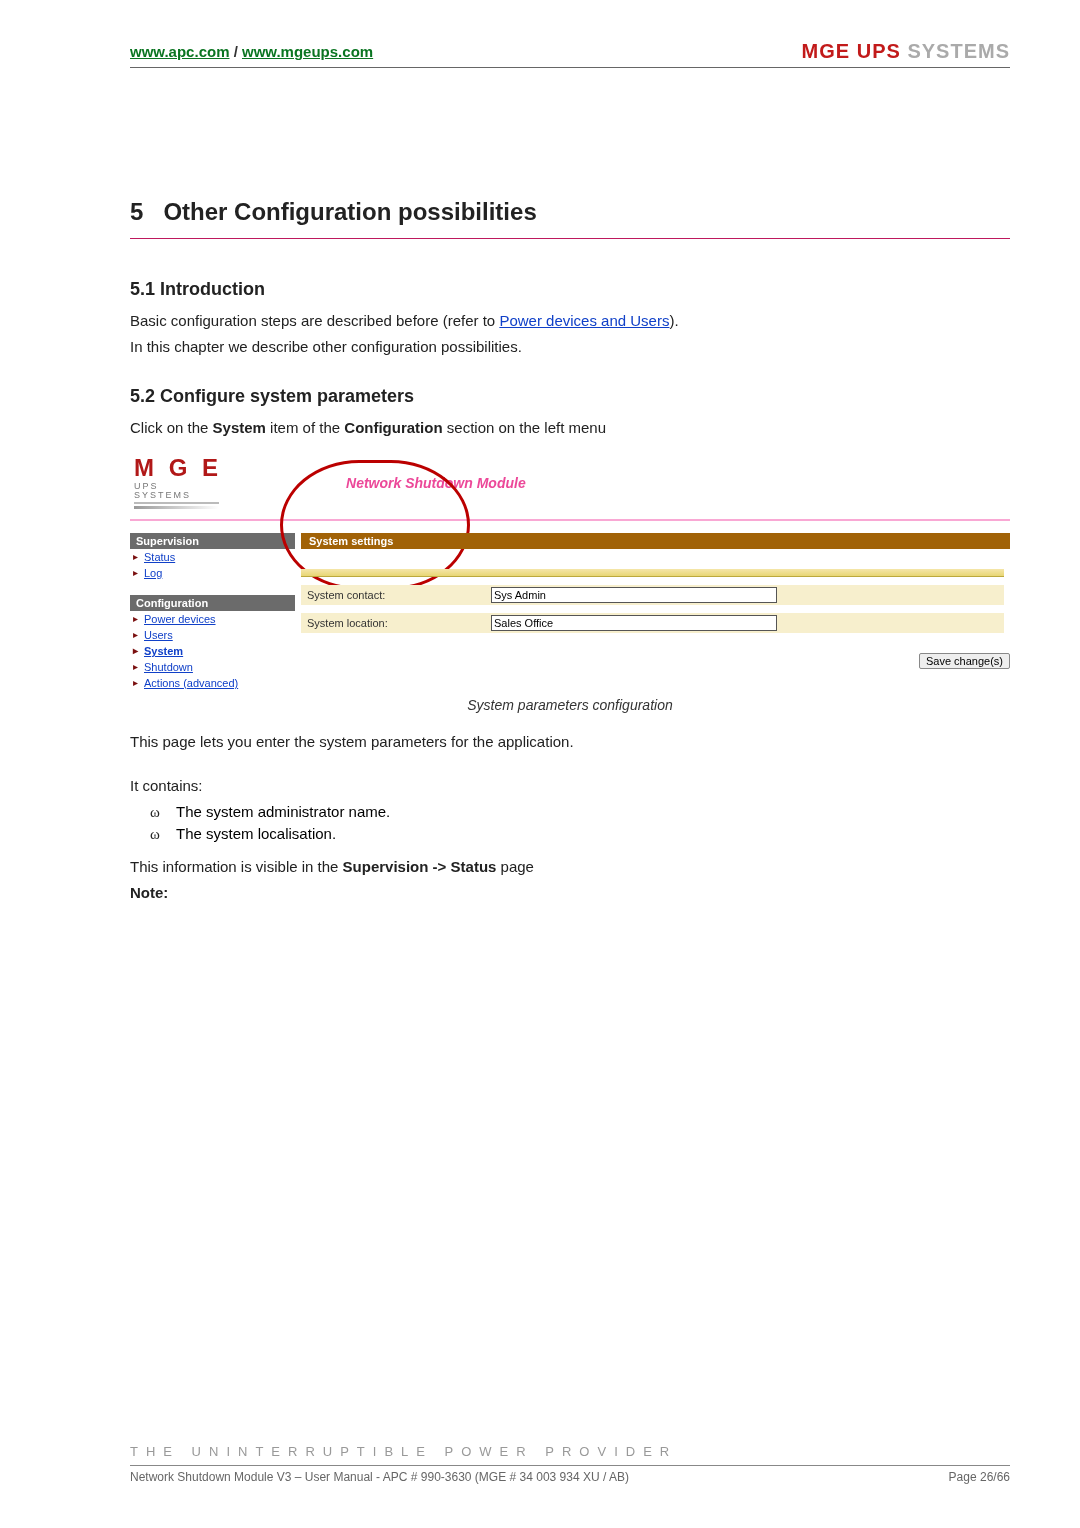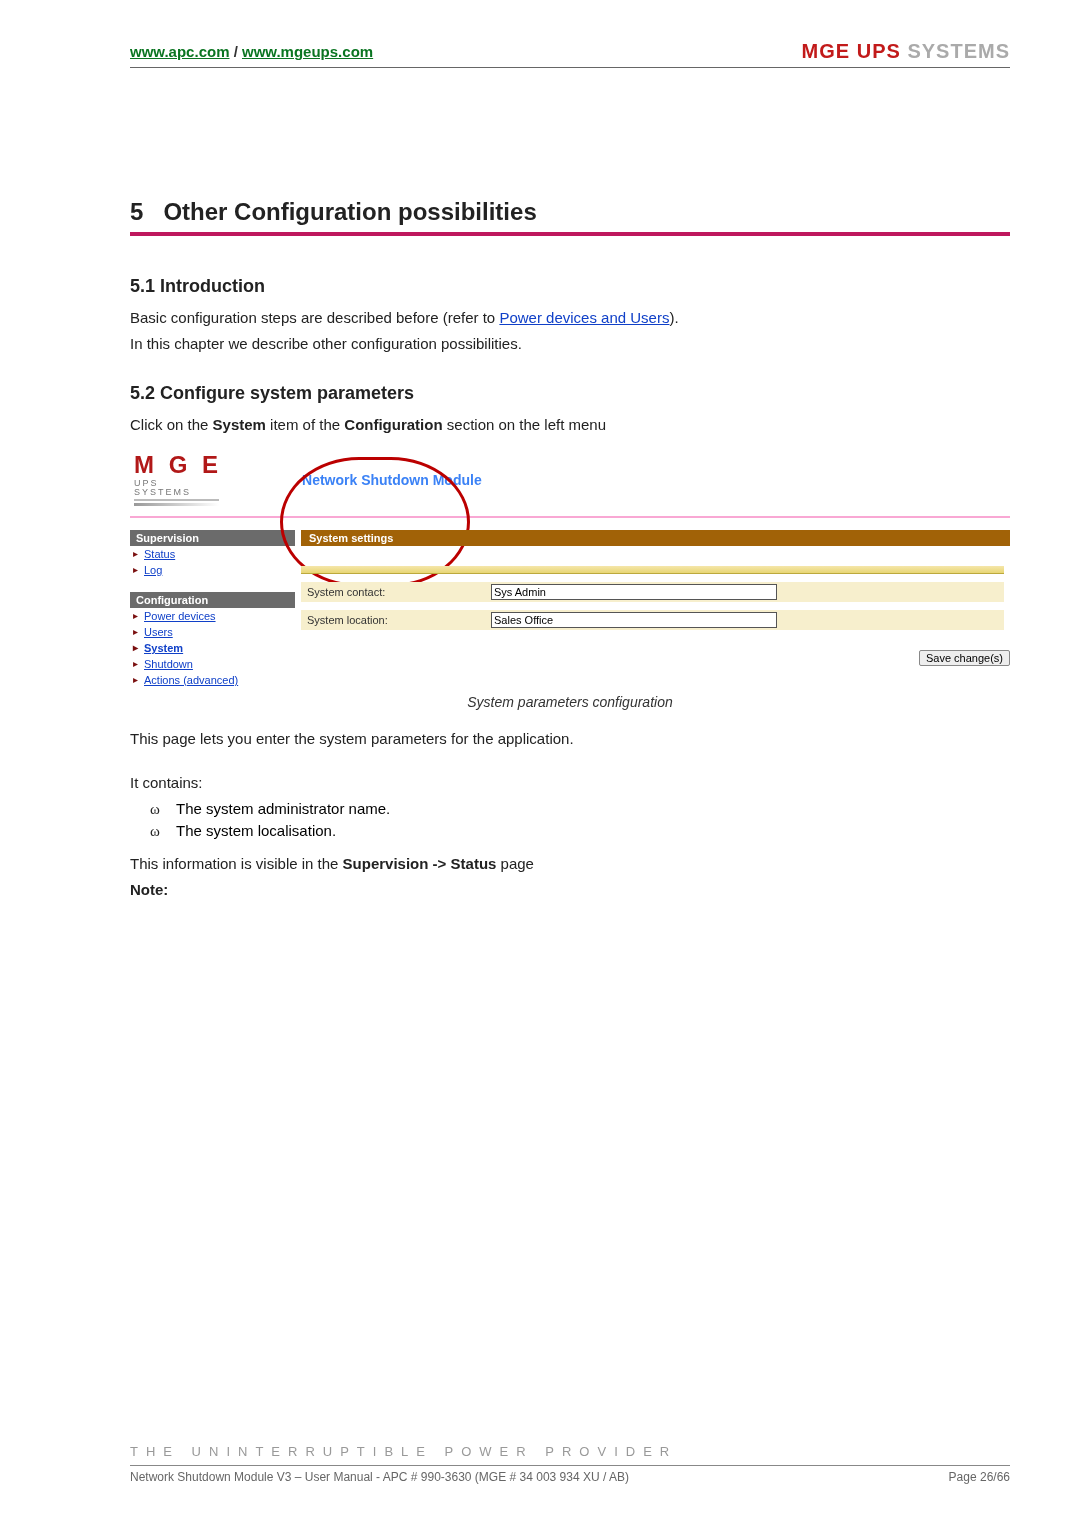--- a/index.html
+++ b/index.html
@@ -37,22 +37,22 @@
     letter-spacing: 1px;
   }
   .header-logo .mge { color: #c21a1a; }
   .header-logo .ups { color: #c21a1a; }
   .header-logo .sys { color: #aaa; }
 
   h1.chapter {
     font-size: 24px;
     font-weight: bold;
     color: #222;
-    border-bottom: 4px solid #be185d;
-    padding-bottom: 6px;
+    border-bottom: 1px solid #be185d;
+    padding-bottom: 12px;
     margin-bottom: 40px;
   }
   h2.section {
     font-size: 18px;
     font-weight: bold;
     color: #222;
     margin-bottom: 10px;
     margin-top: 28px;
   }
   p.body {
@@ -96,22 +96,24 @@
     width: 85px;
   }
   .ui-logo .line {
     height: 3px;
     background: linear-gradient(to right, #999, #fff);
     width: 85px;
     margin-top: 2px;
   }
   .ui-title {
     font-weight: bold;
+    font-style: italic;
     font-size: 14px;
-    color: #3b82f6;
+    color: #ec4899;
+    margin-left: 44px;
   }
 
   .ui-body {
     display: flex;
   }
   .ui-side {
     width: 165px;
     font-size: 11px;
     padding-top: 12px;
   }

